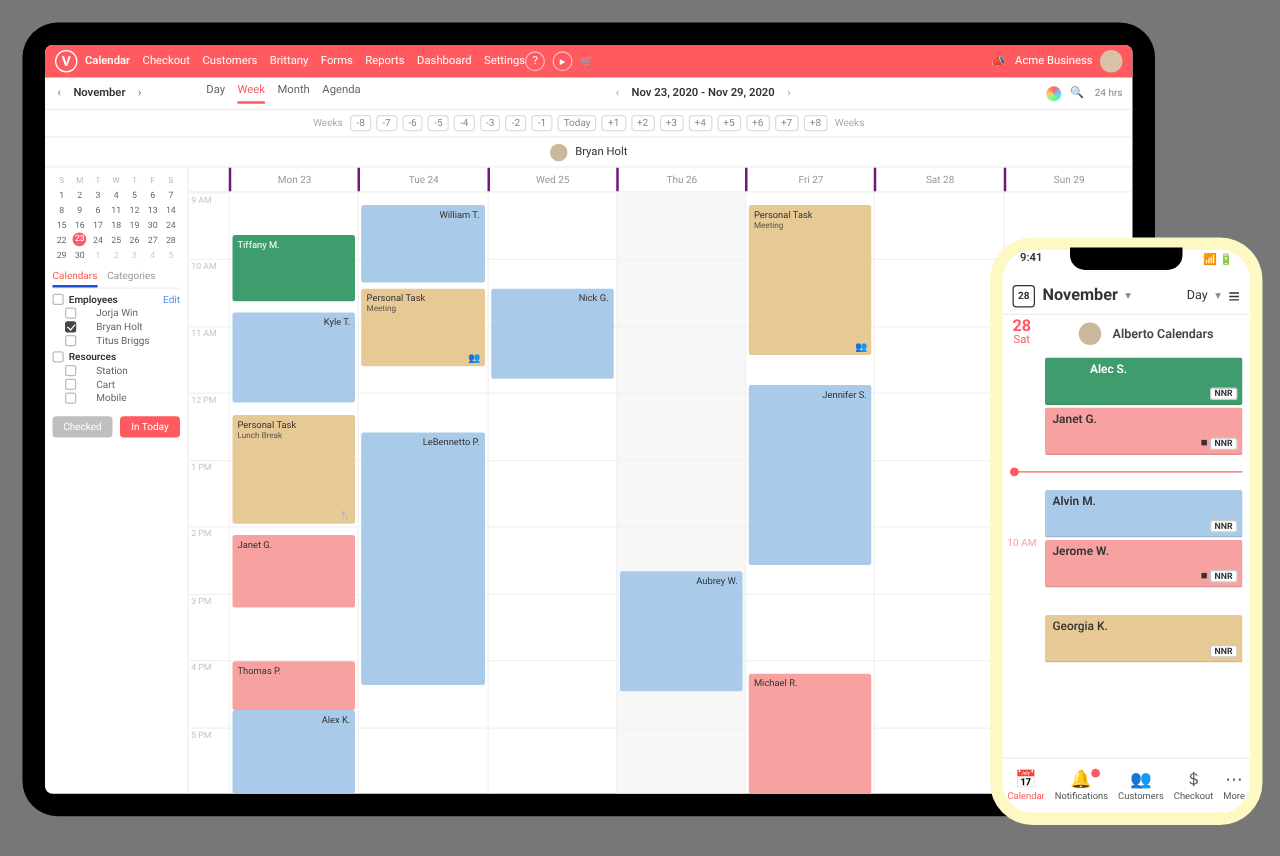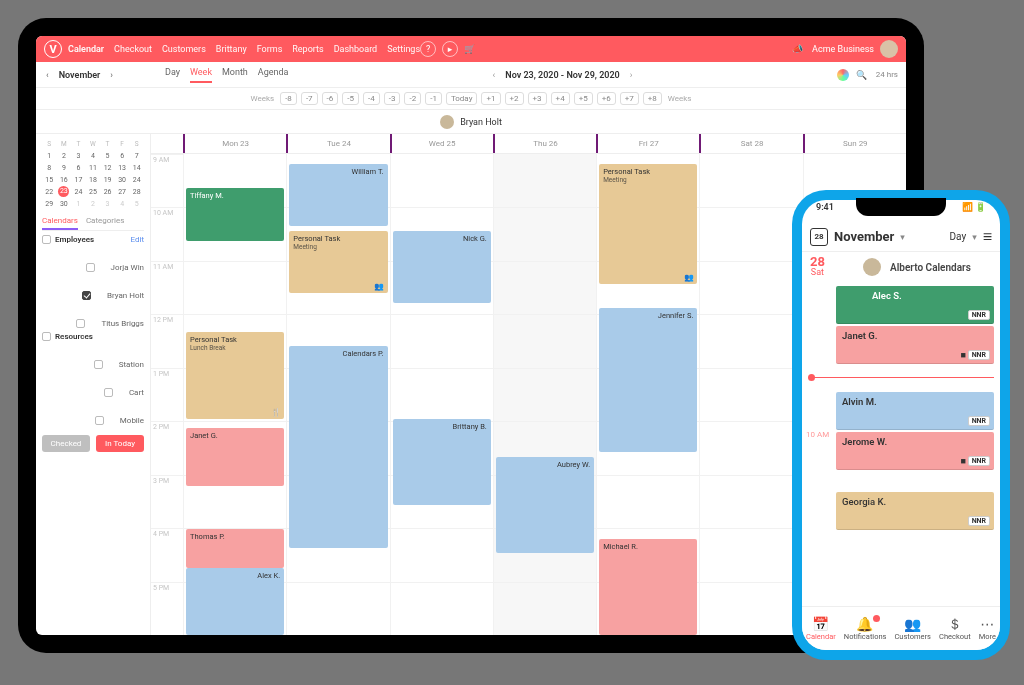--- a/index.html
+++ b/index.html
@@ -51,25 +51,25 @@
 .sidebar{width:115px;border-right:1px solid #eee;padding:4px 6px 6px 6px;font-size:8px;color:#555;overflow:hidden;}
 
 .mini{margin-top:0;}
 .mini .dowrow,.mini .wk{display:grid;grid-template-columns:repeat(7,1fr);text-align:center;line-height:12px;}
 .mini .dowrow{color:#bbb;font-size:6.5px;}
 .mini .d{font-size:7px;color:#666;}
 .mini .d.mute{color:#ccc;}
 .mini .d.today{background:#ff5a5f;color:#fff;border-radius:50%;width:11px;height:11px;line-height:11px;margin:0 auto;}
 .sbtabs{display:flex;gap:8px;border-bottom:1px solid #eee;margin:6px 0 4px;}
 .sbtabs span{padding-bottom:3px;cursor:pointer;color:#999;}
-.sbtabs span.active{color:#ff5a5f;border-bottom:2px solid #8b5cf6;}
+.sbtabs span.active{color:#ff5a5f;border-bottom:2px solid #1d4ed8;}
 .grp{margin-top:4px;}
 .grp .hdr{display:flex;align-items:center;gap:4px;color:#333;font-weight:600;}
 .grp .hdr .edit{margin-left:auto;color:#5a8dee;font-weight:400;cursor:pointer;}
-.grp label{display:flex;align-items:center;gap:16px;margin:19px 0 2px 10px;color:#666;justify-content:flex-end;}
+.grp label{display:flex;align-items:center;gap:16px;margin:2px 0 2px 10px;color:#666;}
 .cb{width:9px;height:9px;border:1px solid #bbb;border-radius:2px;display:inline-block;}
 .cb.checked{background:#444;border-color:#444;position:relative;}
 .cb.checked:after{content:"";position:absolute;left:2px;top:0px;width:3px;height:5px;border:solid #fff;border-width:0 1.5px 1.5px 0;transform:rotate(40deg);}
 .btnrow{display:flex;gap:6px;margin-top:10px;}
 .btn{flex:1;text-align:center;padding:4px 0;border-radius:3px;font-size:8px;cursor:pointer;}
 .btn.gray{background:#bfbfbf;color:#fff;}
 .btn.red{background:#ff5a5f;color:#fff;}
 
 
 .calwrap{flex:1;position:relative;overflow:hidden;}
@@ -84,21 +84,21 @@
 .daycol .hline{position:absolute;left:0;right:0;height:1px;background:#f1f1f1;}
 .event{position:absolute;left:2px;right:2px;border-radius:2px;padding:3px 4px;font-size:7.5px;color:#333;overflow:hidden;}
 .event .sub{font-size:6.5px;opacity:.8;}
 .event .icons{position:absolute;right:3px;bottom:2px;font-size:8px;}
 .ev-blue{background:#a9cbe9;text-align:right;}
 .ev-green{background:#3f9d6d;color:#fff;}
 .ev-tan{background:#e7c996;}
 .ev-pink{background:#f7a1a1;}
 
 
-.phone-frame{position:absolute;right:14px;top:190px;width:218px;height:470px;background:#0ea5e9;border-radius:34px;padding:10px;}
+.phone-frame{position:absolute;right:14px;top:190px;width:218px;height:470px;background:#fef9c3;border-radius:34px;padding:10px;}
 .phone-notch{position:absolute;top:8px;left:50%;transform:translateX(-50%);width:90px;height:18px;background:#000;border-radius:0 0 12px 12px;z-index:3;}
 .phone-screen{background:#fff;width:100%;height:100%;border-radius:24px;overflow:hidden;position:relative;font-size:10px;color:#333;}
 .pstatus{position:absolute;top:2px;left:0;right:0;height:18px;display:flex;justify-content:space-between;padding:0 14px;font-size:9px;font-weight:600;z-index:4;}
 .pstatus .r{letter-spacing:-0.5px;}
 .phead{position:absolute;top:22px;left:0;right:0;height:30px;display:flex;align-items:center;padding:0 8px;gap:6px;border-bottom:1px solid #eee;}
 .phead .calico{width:18px;height:18px;border:1.3px solid #333;border-radius:3px;display:flex;align-items:center;justify-content:center;font-size:8px;font-weight:700;}
 .phead .mtitle{font-weight:700;font-size:13px;}
 .phead .dd{font-size:9px;color:#888;}
 .phead .sp{flex:1;}
 .phead .ham{font-size:16px;line-height:10px;}
@@ -344,20 +344,23 @@
               <div class="hline" style="top: 22.2222%;"></div>
               <div class="hline" style="top: 33.3333%;"></div>
               <div class="hline" style="top: 44.4444%;"></div>
               <div class="hline" style="top: 55.5556%;"></div>
               <div class="hline" style="top: 66.6667%;"></div>
               <div class="hline" style="top: 77.7778%;"></div>
               <div class="hline" style="top: 88.8889%;"></div>
               <div class="event ev-green" style="top: 7%; height: 11%;">
                 <div>Tiffany M.</div>
               </div>
+              <div class="event ev-blue" style="top: 20%; height: 15%;">
+                <div>Kyle T.</div>
+              </div>
               <div class="event ev-tan" style="top: 37%; height: 18%;">
                 <div>Personal Task</div>
                 <div class="sub">Lunch Break</div>
                 <div class="icons">🍴</div>
               </div>
               <div class="event ev-pink" style="top: 57%; height: 12%;">
                 <div>Janet G.</div>
               </div>
               <div class="event ev-pink" style="top: 78%; height: 8%;">
                 <div>Thomas P.</div>
@@ -377,37 +380,34 @@
               <div class="hline" style="top: 88.8889%;"></div>
               <div class="event ev-blue" style="top: 2%; height: 13%;">
                 <div>William T.</div>
               </div>
               <div class="event ev-tan" style="top: 16%; height: 13%;">
                 <div>Personal Task</div>
                 <div class="sub">Meeting</div>
                 <div class="icons">👥</div>
               </div>
               <div class="event ev-blue" style="top: 40%; height: 42%;">
-                <div>Calendars P.</div>
+                <div>LeBennetto P.</div>
               </div>
             </div>
             <div class="daycol">
               <div class="hline" style="top: 11.1111%;"></div>
               <div class="hline" style="top: 22.2222%;"></div>
               <div class="hline" style="top: 33.3333%;"></div>
               <div class="hline" style="top: 44.4444%;"></div>
               <div class="hline" style="top: 55.5556%;"></div>
               <div class="hline" style="top: 66.6667%;"></div>
               <div class="hline" style="top: 77.7778%;"></div>
               <div class="hline" style="top: 88.8889%;"></div>
               <div class="event ev-blue" style="top: 16%; height: 15%;">
                 <div>Nick G.</div>
-              </div>
-              <div class="event ev-blue" style="top: 55%; height: 18%;">
-                <div>Brittany B.</div>
               </div>
             </div>
             <div class="daycol today">
               <div class="hline" style="top: 11.1111%;"></div>
               <div class="hline" style="top: 22.2222%;"></div>
               <div class="hline" style="top: 33.3333%;"></div>
               <div class="hline" style="top: 44.4444%;"></div>
               <div class="hline" style="top: 55.5556%;"></div>
               <div class="hline" style="top: 66.6667%;"></div>
               <div class="hline" style="top: 77.7778%;"></div>

